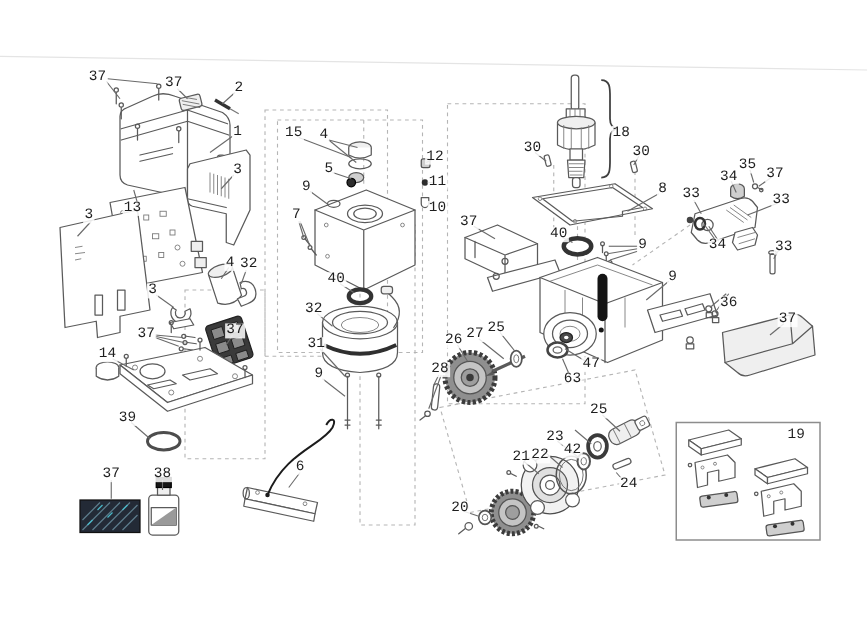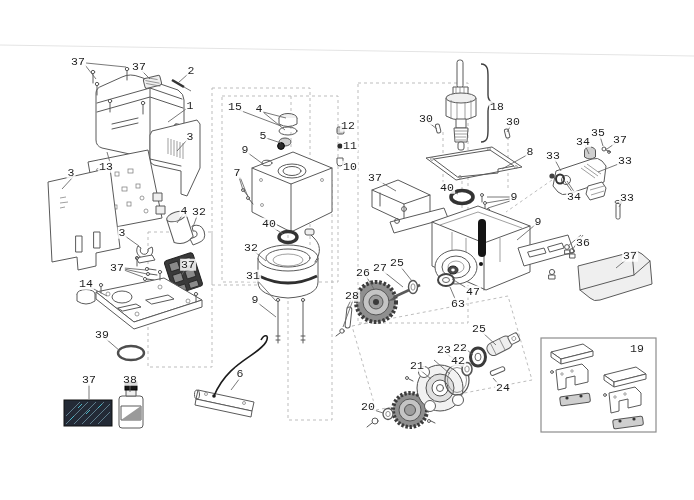--- a/index.html
+++ b/index.html
@@ -544,20 +544,20 @@
       <span class="lbl" style="left: 630px; top: 256px; color: rgb(30, 30, 30);">37</span>
       <span class="lbl" style="left: 363px; top: 273px; color: rgb(30, 30, 30);">26</span>
       <span class="lbl" style="left: 380px; top: 268px; color: rgb(30, 30, 30);">27</span>
       <span class="lbl" style="left: 397px; top: 263px; color: rgb(30, 30, 30);">25</span>
       <span class="lbl" style="left: 352px; top: 296px; color: rgb(30, 30, 30);">28</span>
       <span class="lbl" style="left: 473px; top: 292px; color: rgb(30, 30, 30);">47</span>
       <span class="lbl" style="left: 458px; top: 304px; color: rgb(30, 30, 30);">63</span>
       <span class="lbl" style="left: 479px; top: 329px; color: rgb(30, 30, 30);">25</span>
       <span class="lbl" style="left: 458px; top: 361px; color: rgb(30, 30, 30);">42</span>
       <span class="lbl" style="left: 444px; top: 350px; color: rgb(30, 30, 30);">23</span>
-      <span class="lbl" style="left: 432px; top: 348px; color: rgb(30, 30, 30); margin-left: 28px;">22</span>
+      <span class="lbl" style="left: 432px; top: 365px; color: rgb(30, 30, 30);">22</span>
       <span class="lbl" style="left: 417px; top: 366px; color: rgb(30, 30, 30); text-align: center;">21</span>
       <span class="lbl" style="left: 503px; top: 388px; color: rgb(30, 30, 30);">24</span>
       <span class="lbl" style="left: 368px; top: 407px; color: rgb(30, 30, 30);">20</span>
       <span class="lbl" style="left: 637px; top: 349px; color: rgb(30, 30, 30);">19</span>
     </div>
 
 </div>
 
 </body></html>

